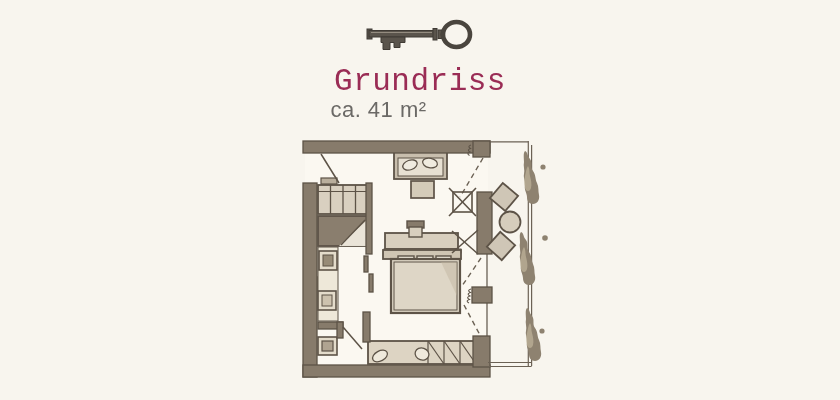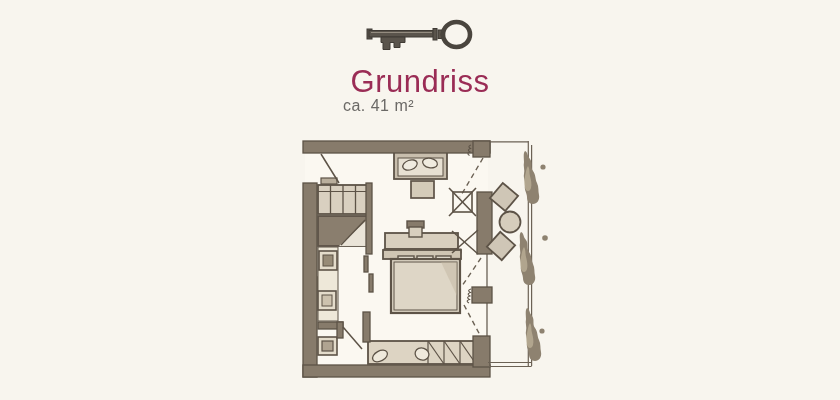--- a/index.html
+++ b/index.html
@@ -1,23 +1,23 @@
 <!DOCTYPE html>
 <html><head>
 <meta charset="utf-8">
 <style>
   html,body{margin:0;padding:0;}
   body{width:840px;height:400px;overflow:hidden;background:#f8f5ee;
        font-family:"Liberation Sans", sans-serif;}
   .stage{position:relative;width:840px;height:400px;background:#f8f5ee;}
   .key-wrap{position:absolute;left:365px;top:17px;width:110px;height:36px;}
   .title{position:absolute;left:0;top:64px;width:840px;text-align:center;
-         font-size:31px;font-weight:400;letter-spacing:.5px;color:#9a2c55;}
+         font-size:31px;font-weight:400;letter-spacing:.5px;color:#9a2c55;font-family:Liberation Mono, monospace;}
   .subtitle{position:absolute;left:0;top:97px;width:757px;text-align:center;
-         font-size:16px;font-weight:400;letter-spacing:.5px;color:#6b6966;}
+         font-size:22px;font-weight:400;letter-spacing:.5px;color:#6b6966;}
   .plan-wrap{position:absolute;left:296px;top:132px;width:262px;height:252px;}
   svg{display:block;}
 </style>
 </head>
 <body>
 
 <div class="stage">
 
   <div class="key-wrap">
     <svg width="110" height="36" viewBox="0 0 110 36">

